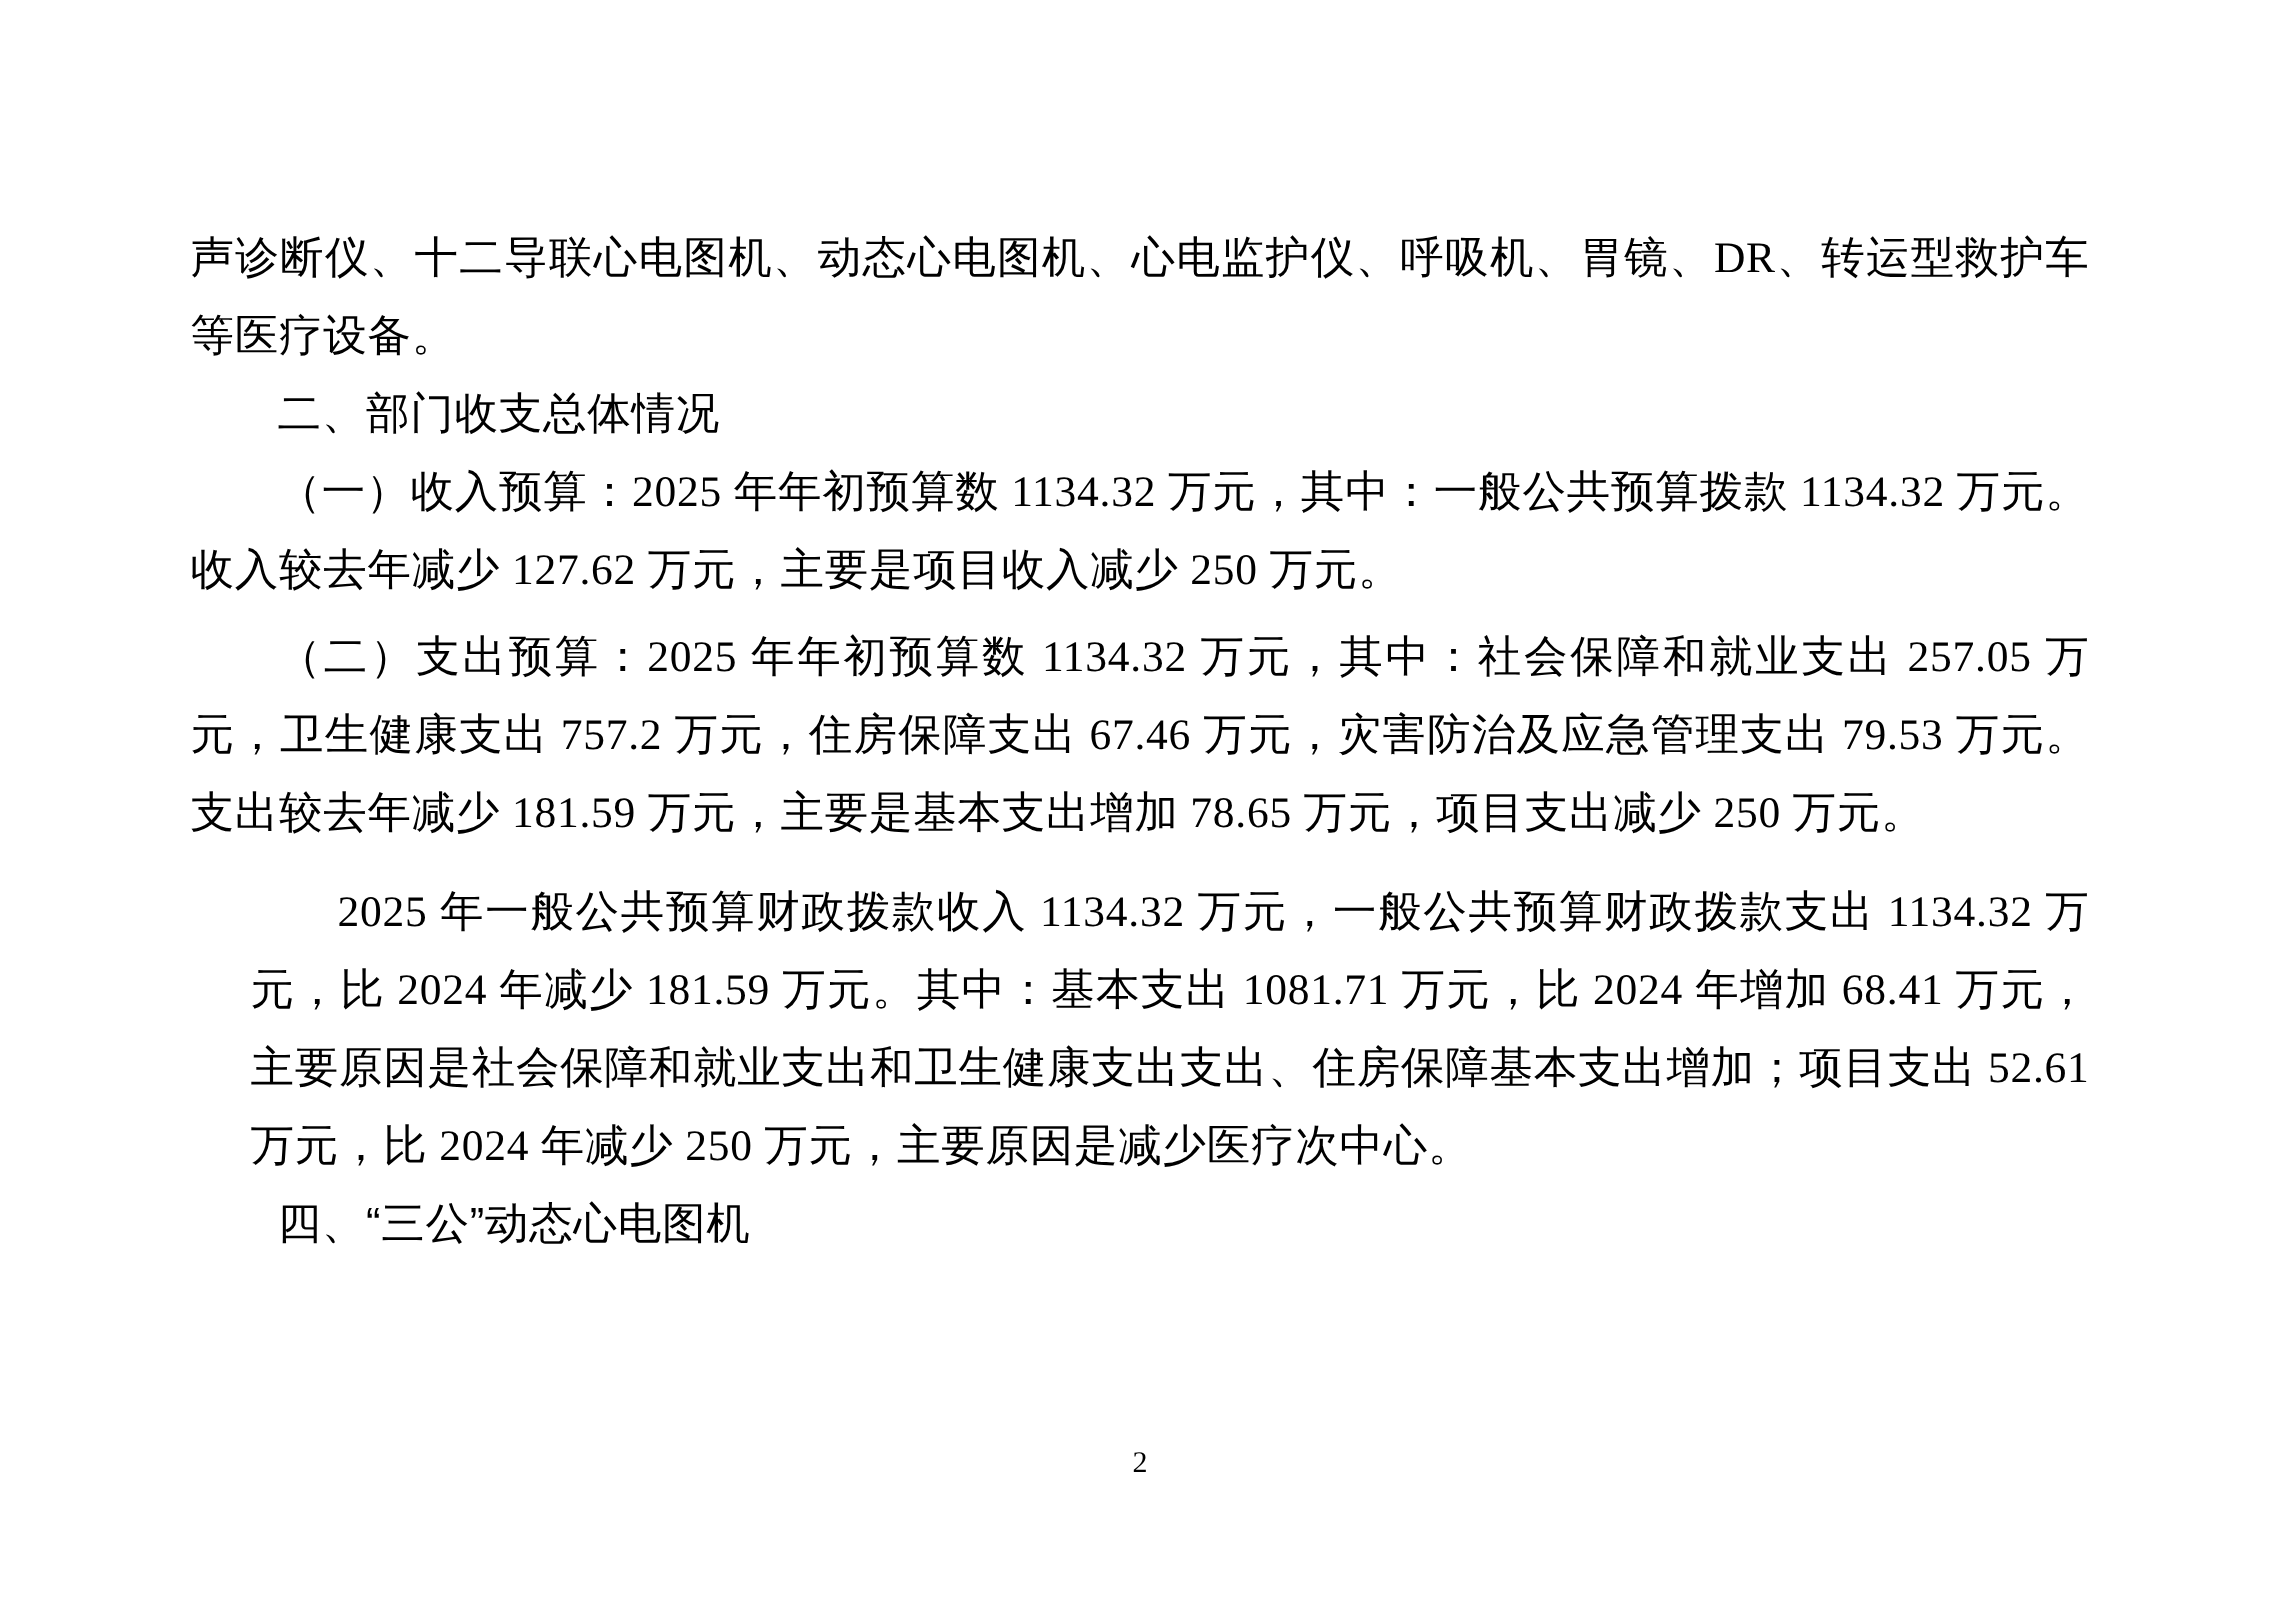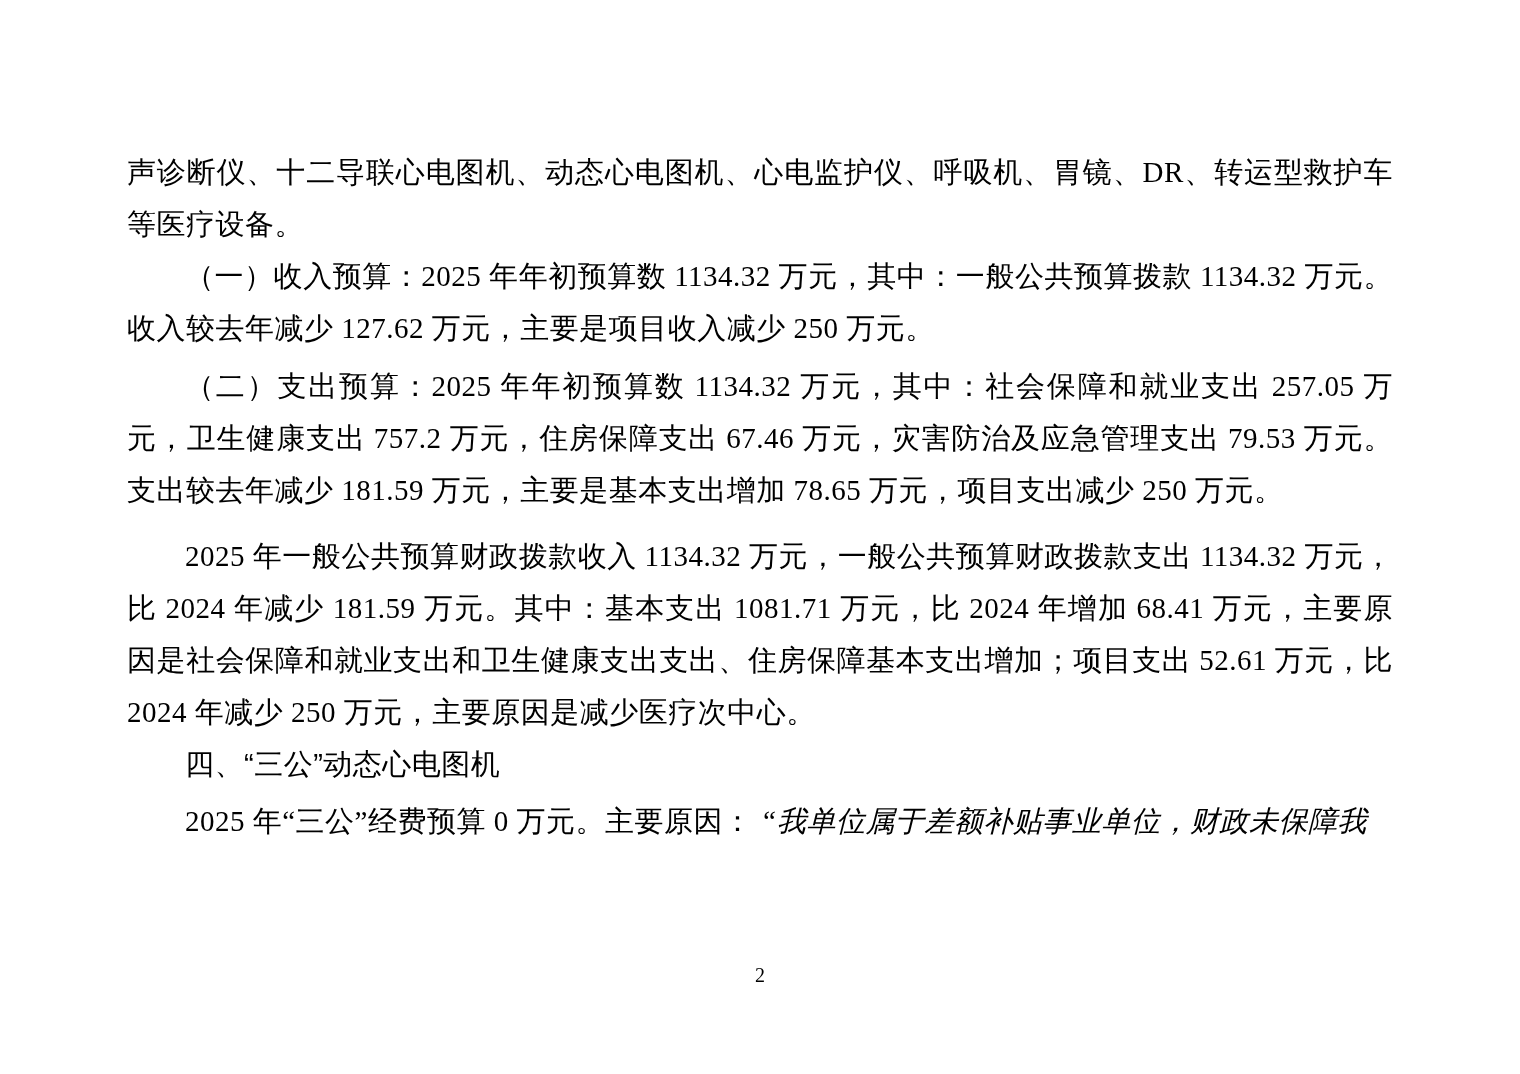--- a/index.html
+++ b/index.html
@@ -32,21 +32,21 @@
   }
   .para.no-indent {
     text-indent: 0;
   }
   .heading {
     margin: 0;
     text-indent: 2em;
     font-family: "Liberation Sans", "DejaVu Sans", sans-serif;
   }
   .mt6  { margin-top: 6px; }
-  .mt14 { margin-top: 14px; }
+  .mt14 { margin-top: 14px; margin-left: 40px; }
   .mt5  { margin-top: 5px; }
   .quote {
     font-style: italic;
   }
   .page-number {
     position: absolute;
     top: 962px;
     left: 0;
     width: 100%;
     text-align: center;
@@ -58,29 +58,29 @@
 </style>
 </head>
 <body>
 
 <div class="page">
 
   <div class="content">
 
     <p class="para no-indent">声诊断仪、十二导联心电图机、动态心电图机、心电监护仪、呼吸机、胃镜、DR、转运型救护车等医疗设备。</p>
 
+    <p class="heading">二、部门收支总体情况</p>
 
     <p class="para">（一）收入预算：2025 年年初预算数 1134.32 万元，其中：一般公共预算拨款 1134.32 万元。收入较去年减少 127.62 万元，主要是项目收入减少 250 万元。</p>
 
     <p class="para mt6">（二）支出预算：2025 年年初预算数 1134.32 万元，其中：社会保障和就业支出 257.05 万元，卫生健康支出 757.2 万元，住房保障支出 67.46 万元，灾害防治及应急管理支出 79.53 万元。支出较去年减少 181.59 万元，主要是基本支出增加 78.65 万元，项目支出减少 250 万元。</p>
 
 
     <p class="para mt14">2025 年一般公共预算财政拨款收入 1134.32 万元，一般公共预算财政拨款支出 1134.32 万元，比 2024 年减少 181.59 万元。其中：基本支出 1081.71 万元，比 2024 年增加 68.41 万元，主要原因是社会保障和就业支出和卫生健康支出支出、住房保障基本支出增加；项目支出 52.61 万元，比 2024 年减少 250 万元，主要原因是减少医疗次中心。</p>
 
     <p class="heading">四、“三公”动态心电图机</p>
 
-    <p class="para mt5"><span>2025 年“三公”经费预算 0 万元。主要原因： </span><span class="quote">“我单位属于差额补贴事业单位，财政未保障我</span></p>
 
   </div>
 
   <div class="page-number">2</div>
 
 </div>
 
 </body></html>

